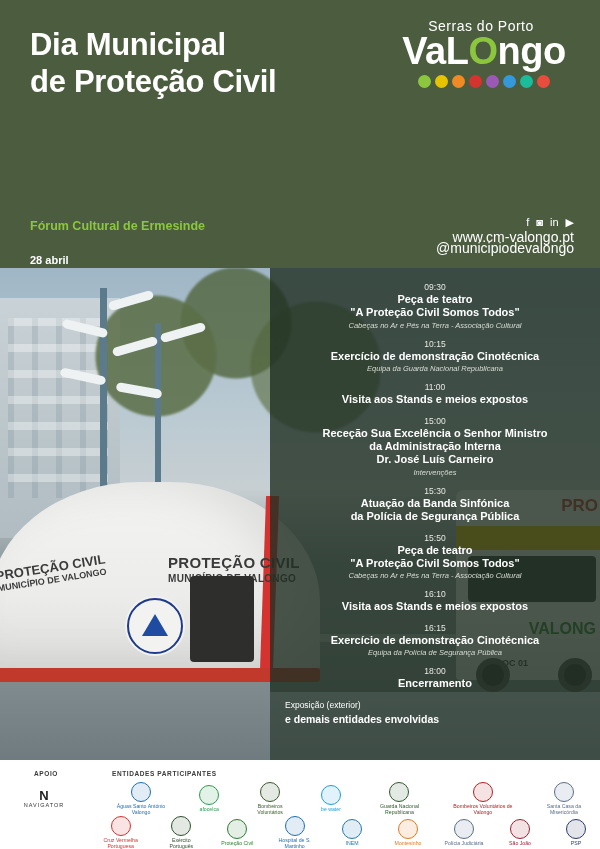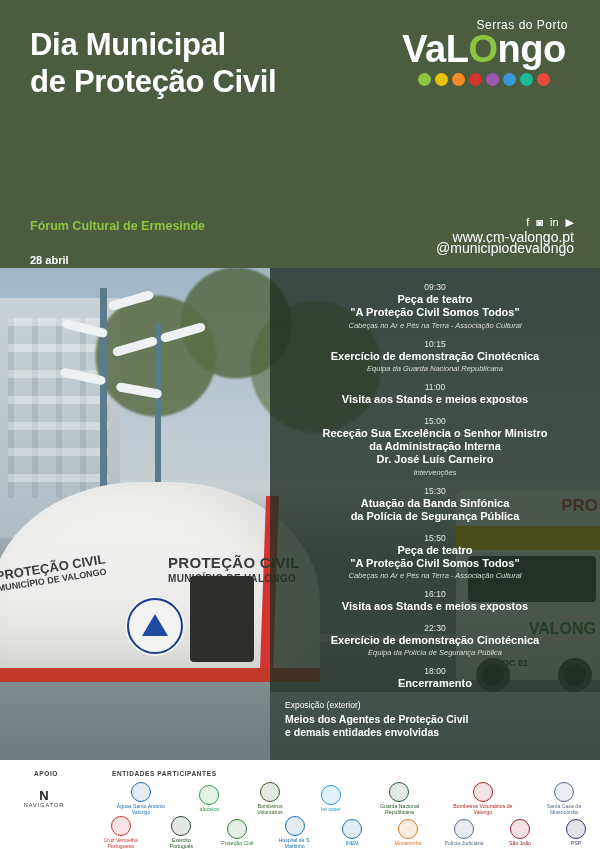--- a/index.html
+++ b/index.html
@@ -35,23 +35,23 @@
 
   
   .logo-wrap {
     position: absolute;
     right: 26px; top: 18px;
     width: 180px;
     text-align: center;
   }
   .logo-serras {
     color: #ffffff;
-    font-size: 12px;
+    font-size: 14px;
     letter-spacing: 0.5px;
-    text-align: right;
+    text-align: center;
     padding-right: 6px;
     margin-bottom: -2px;
   }
   .logo-valongo {
     color: #ffffff;
     font-size: 38px;
     font-weight: bold;
     letter-spacing: -0.5px;
     line-height: 1;
   }
@@ -489,33 +489,32 @@
       <div class="item">
         <div class="time">15:50</div>
         <div class="name">Peça de teatro<br>"A Proteção Civil Somos Todos"</div>
         <div class="sub">Cabeças no Ar e Pés na Terra - Associação Cultural</div>
       </div>
       <div class="item">
         <div class="time">16:10</div>
         <div class="name">Visita aos Stands e meios expostos</div>
       </div>
       <div class="item">
-        <div class="time">22:30</div>
+        <div class="time">16:15</div>
         <div class="name">Exercício de demonstração Cinotécnica</div>
         <div class="sub">Equipa da Polícia de Segurança Pública</div>
       </div>
       <div class="item">
         <div class="time">18:00</div>
         <div class="name">Encerramento</div>
       </div>
     </div>
 
   <div class="exp-inner">
     <div class="etitle">Exposição (exterior)</div>
-    <div class="ename">Meios dos Agentes de Proteção Civil</div>
     <div class="ename">e demais entidades envolvidas</div>
   </div>
 
   <div class="footer">
     <div class="foot-head apoio">APOIO</div>
     <div class="foot-head entidades">ENTIDADES PARTICIPANTES</div>
 
     <div class="logo-row row1">
       <div class="logo-chip" style="min-width:64px;">
         <span class="apoio-logo">

